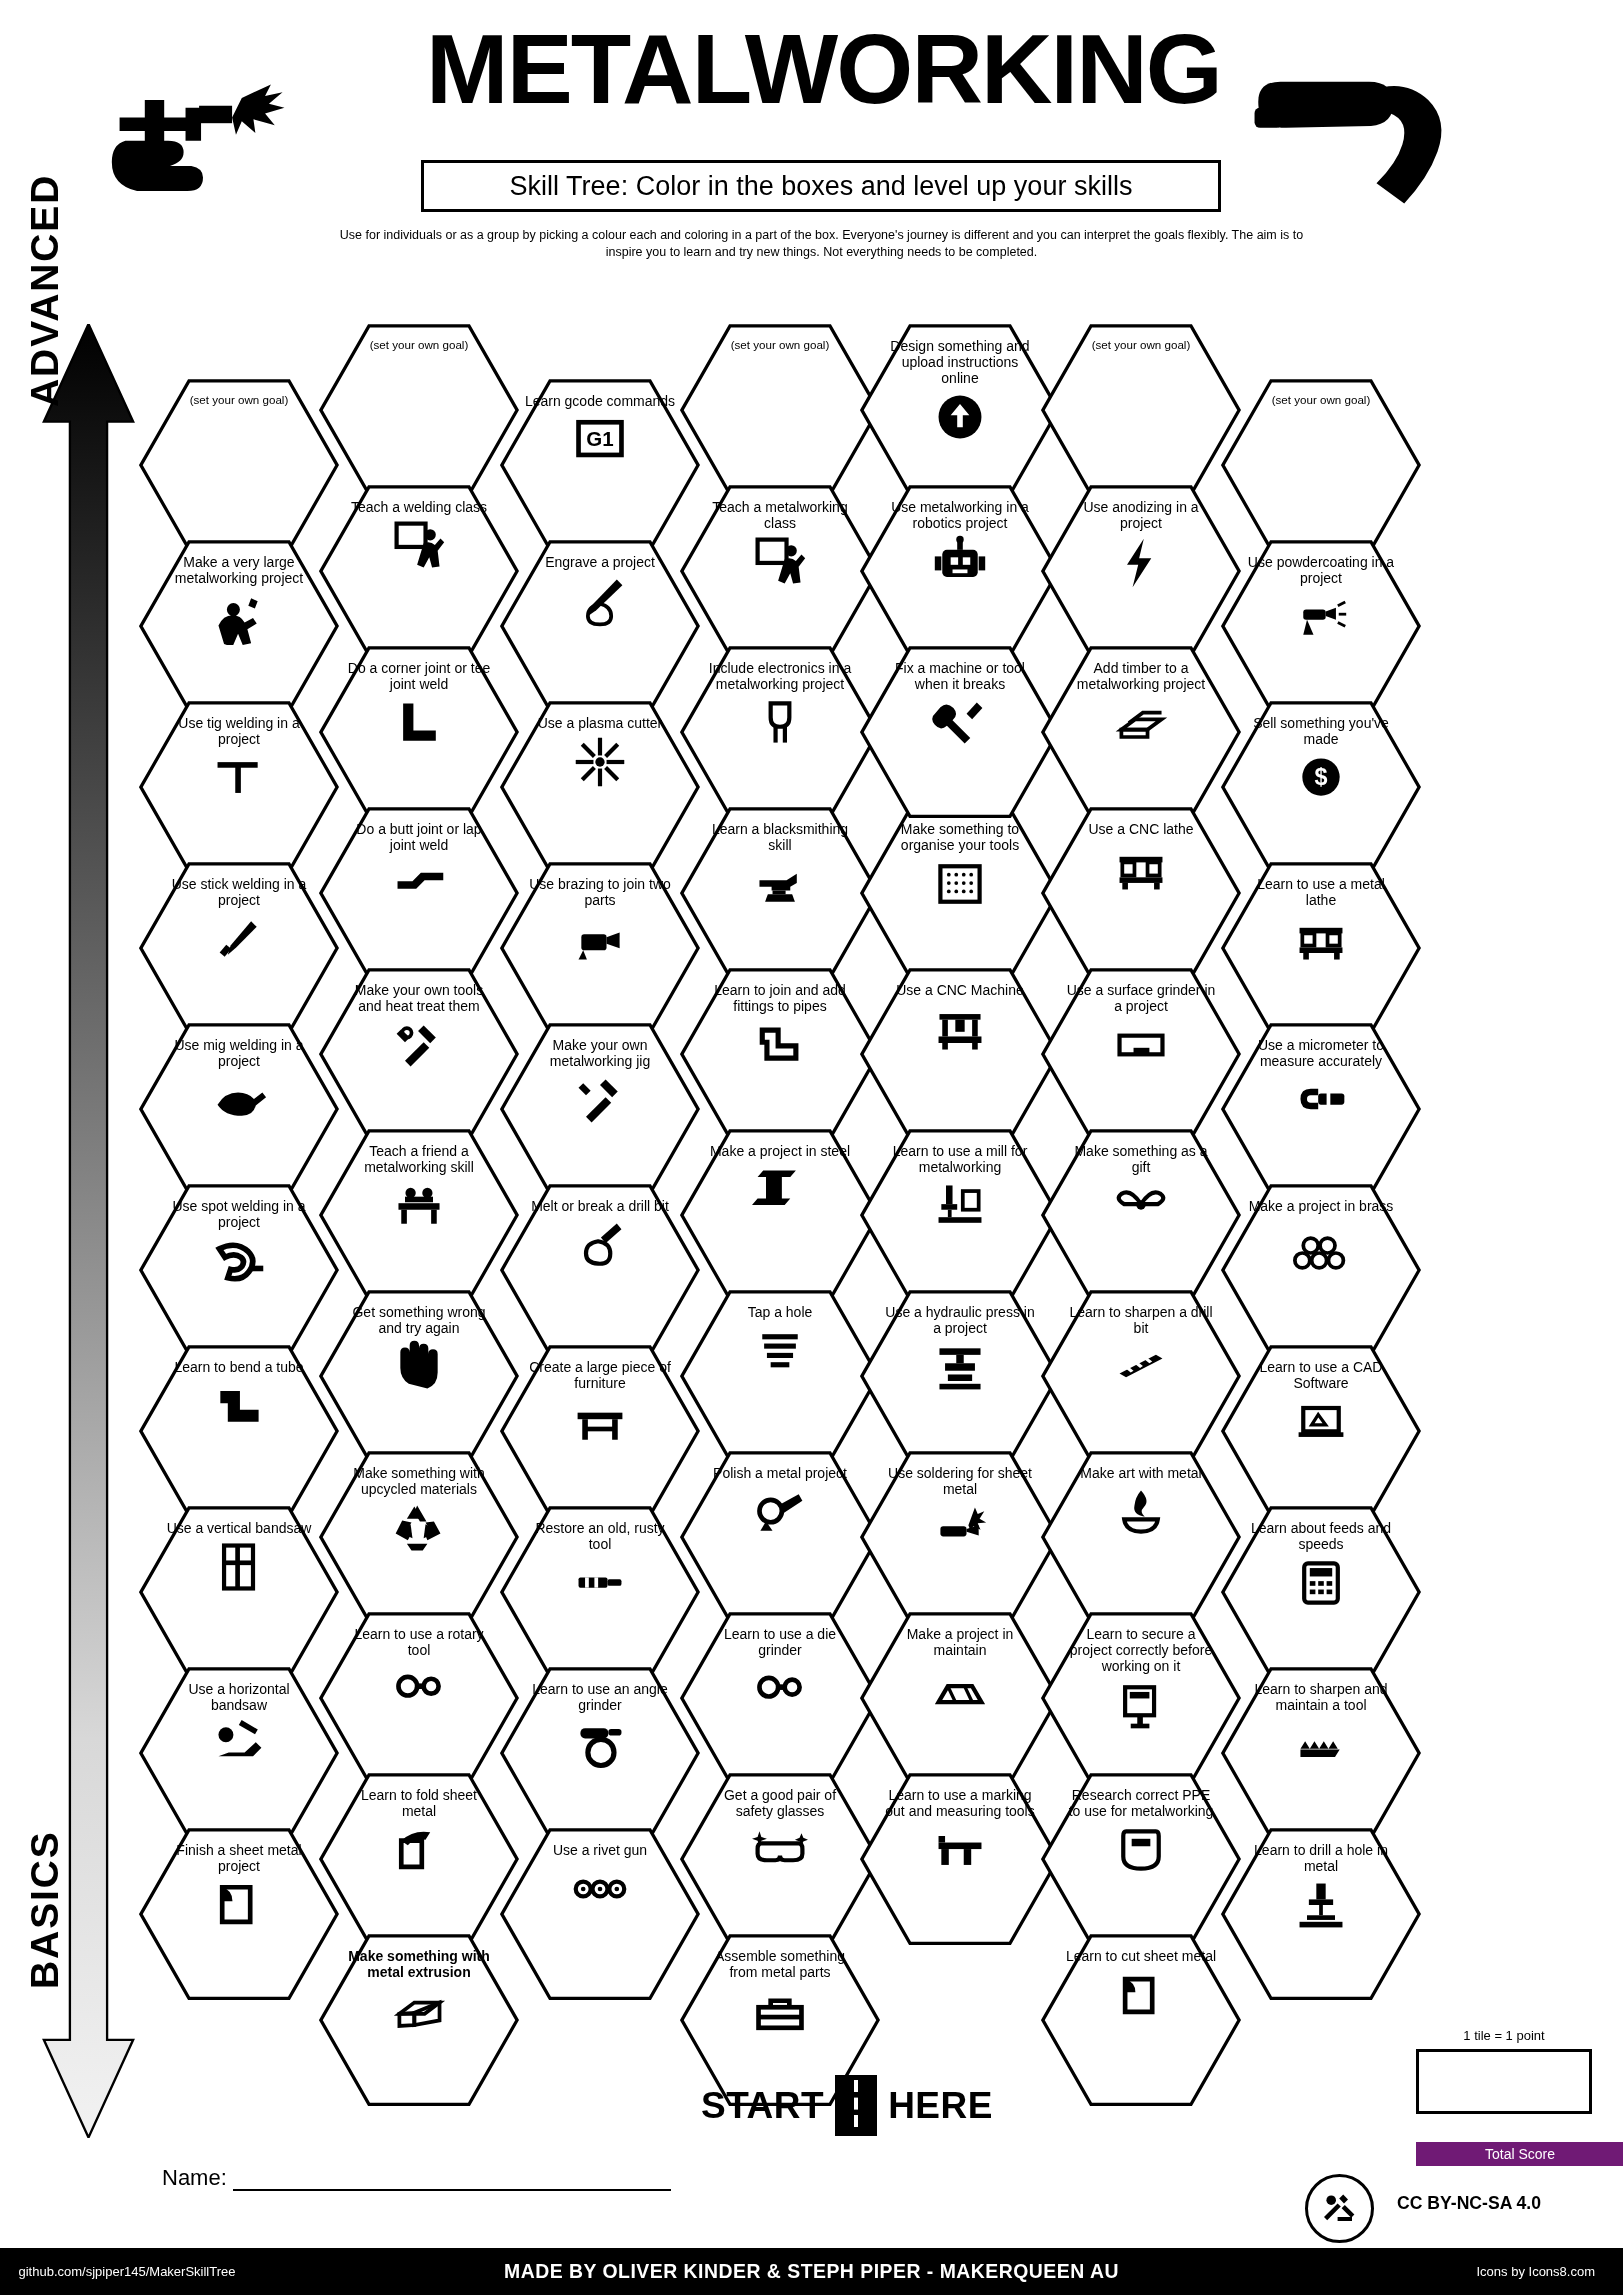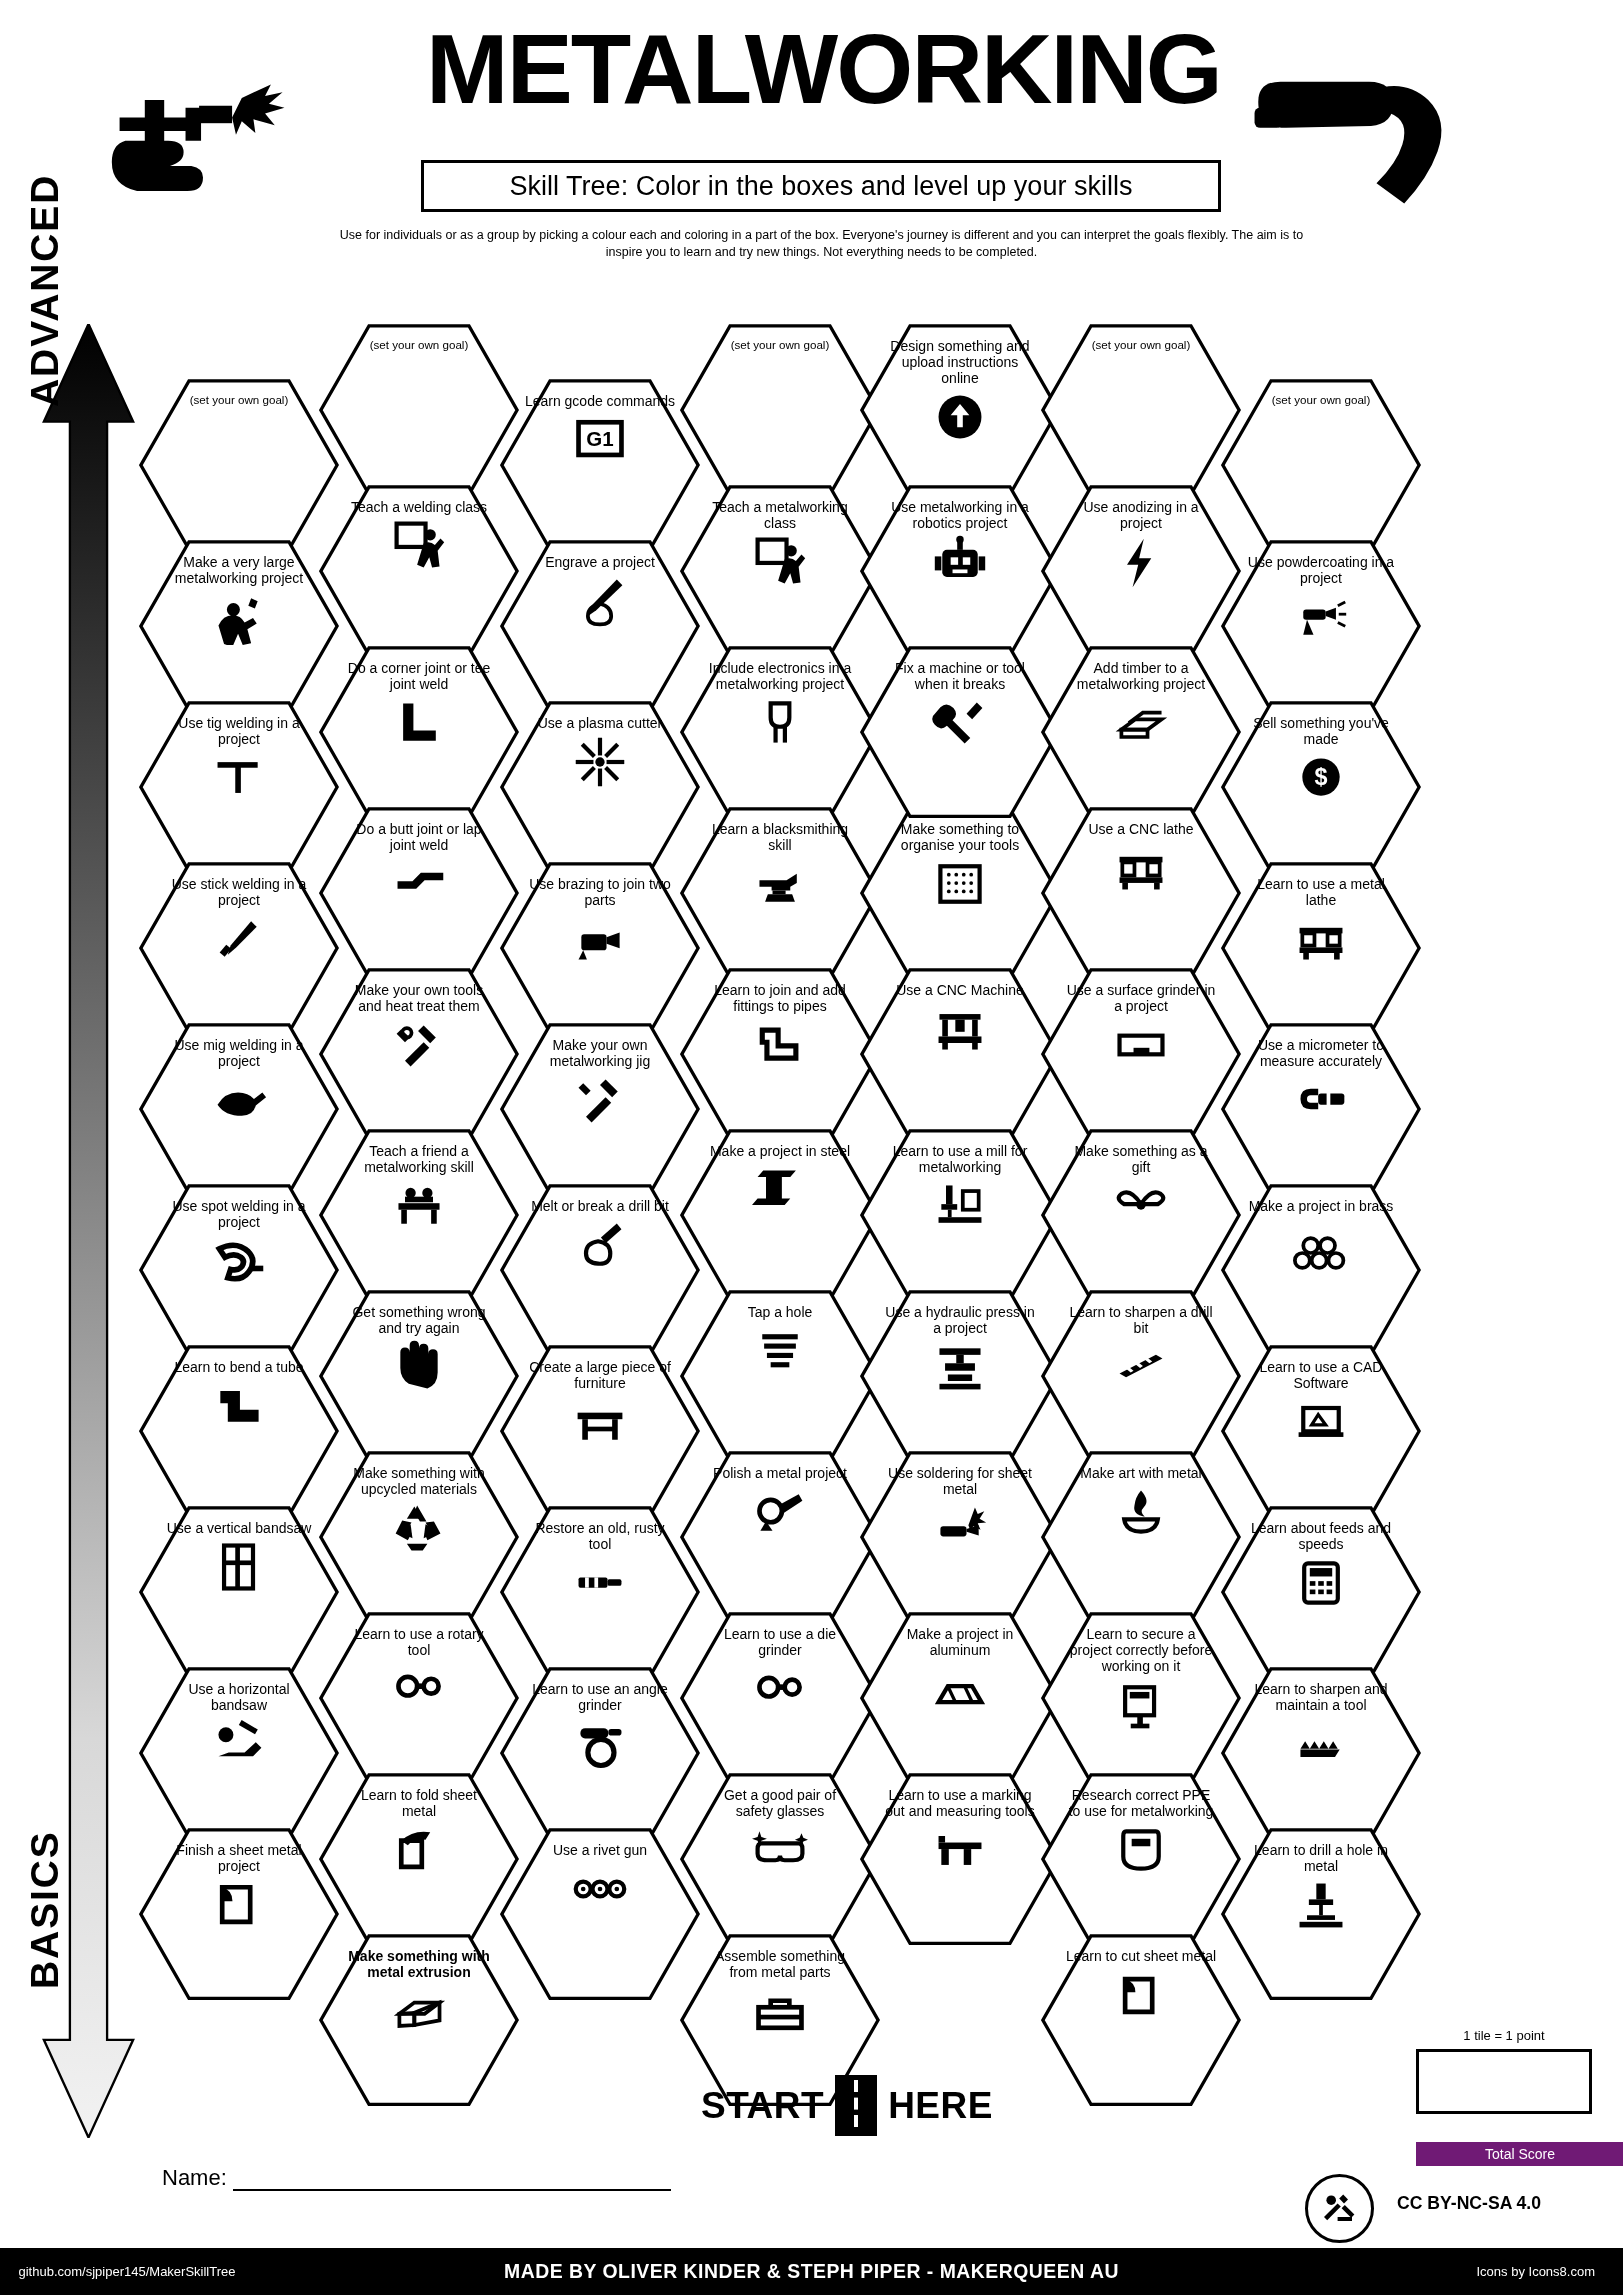--- a/index.html
+++ b/index.html
@@ -817,21 +817,21 @@
           <rect x="18" y="56" width="56" height="22" rx="6"></rect>
           <path d="M74 62 l26-8 v22 l-26-8z"></path>
           <path d="M92 16 l6 14 14-6 -10 16 14 8 -18 2 6 14 -16-8 -4 14 -6-16z"></path>
         </svg>
       </div>
     </div>
     <div class="hex" style="left: 860px; top: 1612px;">
       <div class="hexbg"><svg viewBox="0 0 432 372" preserveAspectRatio="none">
           <polygon points="108,4 324,4 428,186 324,368 108,368 4,186" fill="#ffffff" stroke="#000000" stroke-width="7"></polygon>
         </svg></div>
-      <div class="htext">Make a project in aluminum</div>
+      <div class="htext">Make a project in maintain</div>
       <div class="hicon">
         <svg viewBox="0 0 120 120">
           <path d="M14 88 l20-34 h52 l20 34z" fill="none" stroke="#000" stroke-width="9"></path>
           <path d="M34 54 l16 34 M70 54 l16 34" stroke="#000" stroke-width="7" fill="none"></path>
         </svg>
       </div>
     </div>
     <div class="hex" style="left: 860px; top: 1773px;">
       <div class="hexbg"><svg viewBox="0 0 432 372" preserveAspectRatio="none">
           <polygon points="108,4 324,4 428,186 324,368 108,368 4,186" fill="#ffffff" stroke="#000000" stroke-width="7"></polygon>

